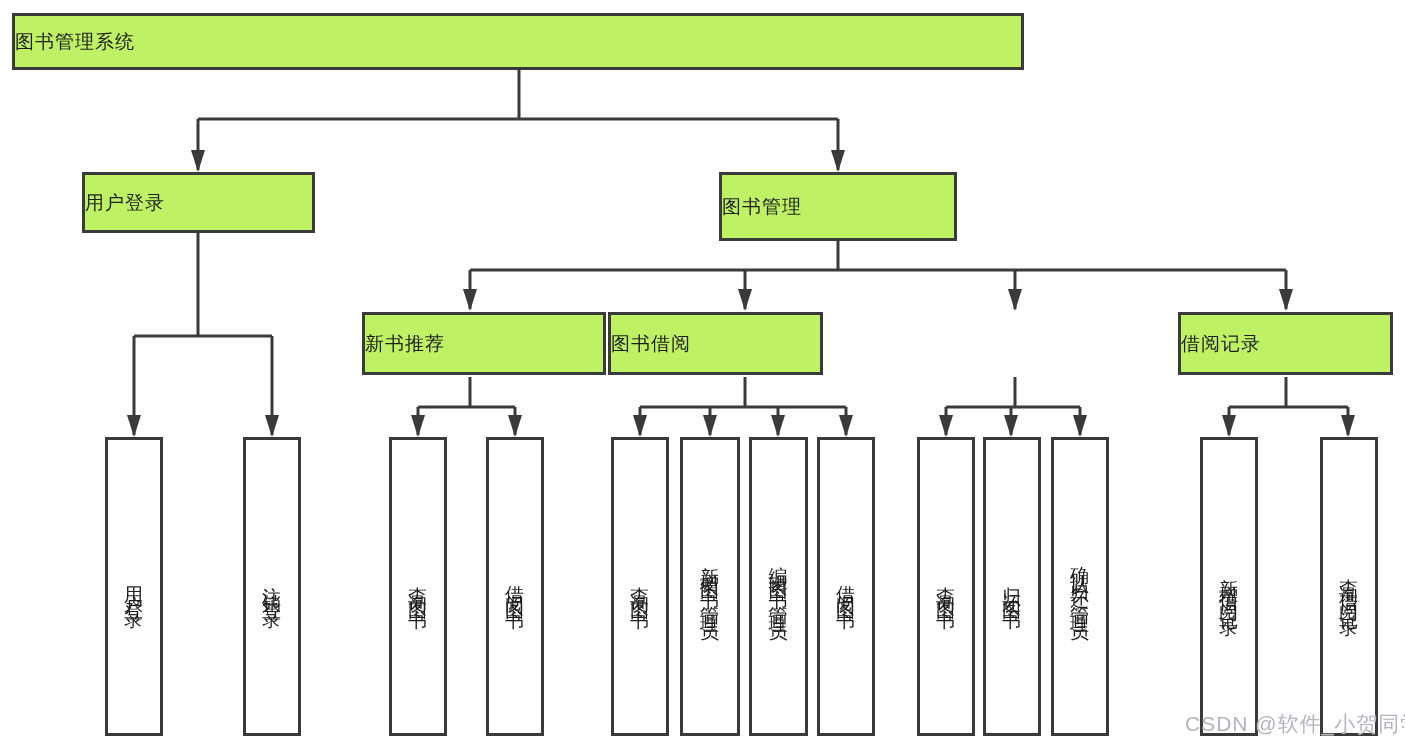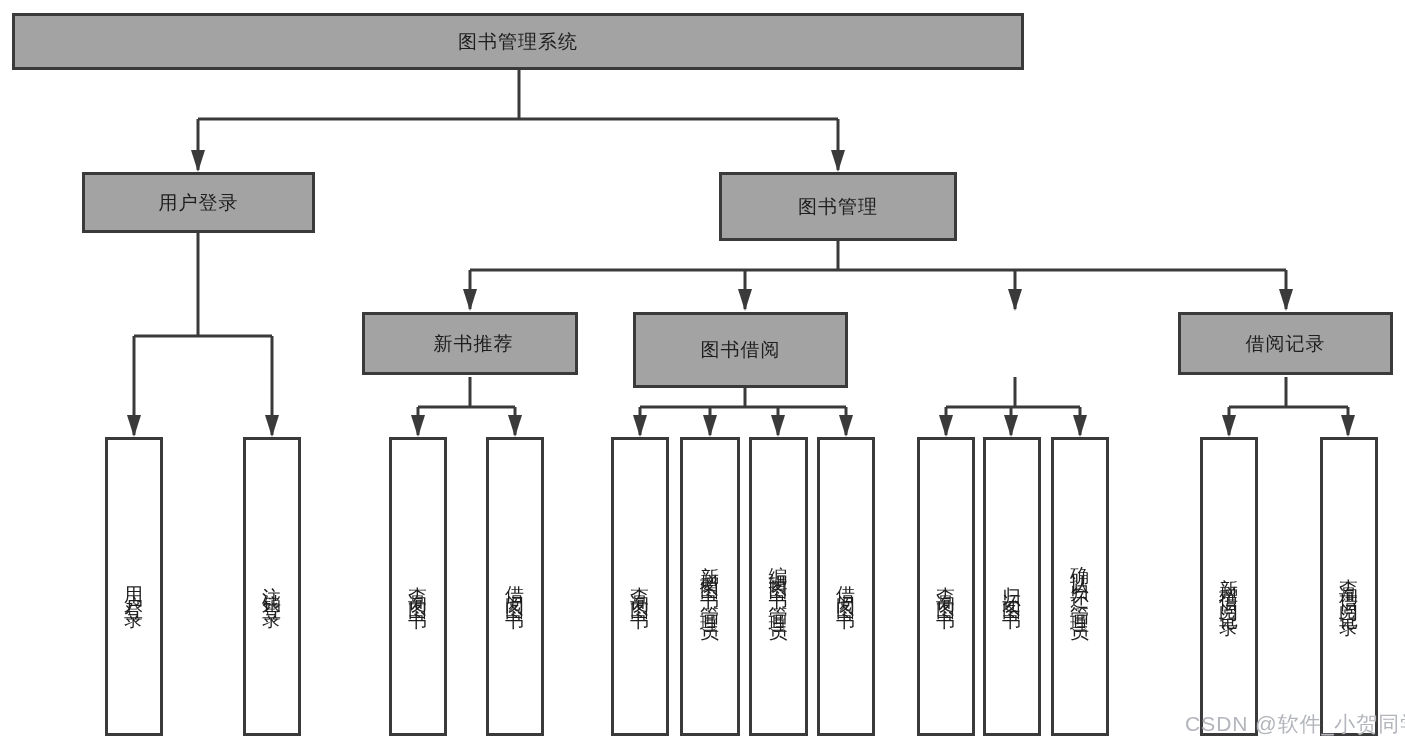--- a/index.html
+++ b/index.html
@@ -15,24 +15,23 @@
   #wires {
     position: absolute;
     left: 0; top: 0;
     width: 1405px; height: 747px;
     z-index: 1;
   }
   .nodebox {
     position: absolute;
     box-sizing: border-box;
     border: 3px solid #3a3a3a;
-    background: #a3a3a3;
+    background: #bef264;
     display: flex;
     align-items: center;
-    justify-content: center;
     z-index: 2;
     font-size: 19px;
     letter-spacing: 1px;
     white-space: nowrap;
   }
   .leafbox {
     position: absolute;
     box-sizing: border-box;
     border: 3px solid #3a3a3a;
     background: #ffffff;
@@ -139,24 +138,24 @@
     <span>图书管理系统</span>
   </div>
 
   <div class="nodebox" style="left:82px; top:172px; width:233px; height:61px;">
     <span>用户登录</span>
   </div>
   <div class="nodebox" style="left:719px; top:172px; width:238px; height:69px;">
     <span>图书管理</span>
   </div>
 
-  <div class="nodebox" style="left:362px; top:312px; width:216px; height:63px;padding-left:7px;">
+  <div class="nodebox" style="left:362px; top:312px; width:244px; height:63px;">
     <span>新书推荐</span>
   </div>
-  <div class="nodebox" style="left:633px; top:312px; width:215px; height:76px;">
+  <div class="nodebox" style="left:608px; top:312px; width:215px; height:63px;">
     <span>图书借阅</span>
   </div>
   <div class="nodebox" style="left:1178px; top:312px; width:215px; height:63px;">
     <span>借阅记录</span>
   </div>
 
   <div class="leafbox" style="left:105px; width:58px;">
     <span class="vtext">用户登录</span>
   </div>
   <div class="leafbox" style="left:243px; width:58px;">

